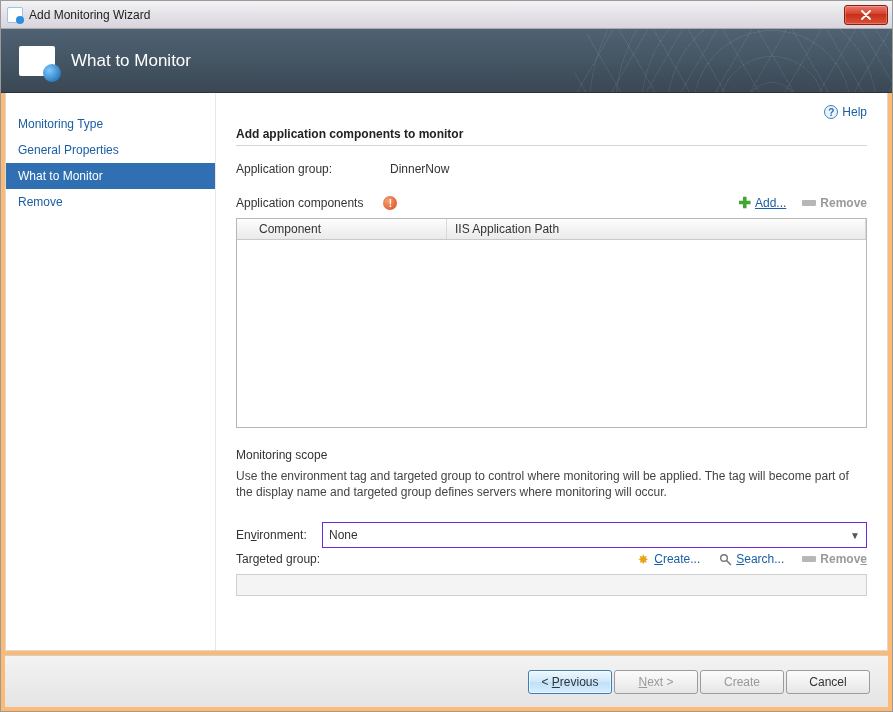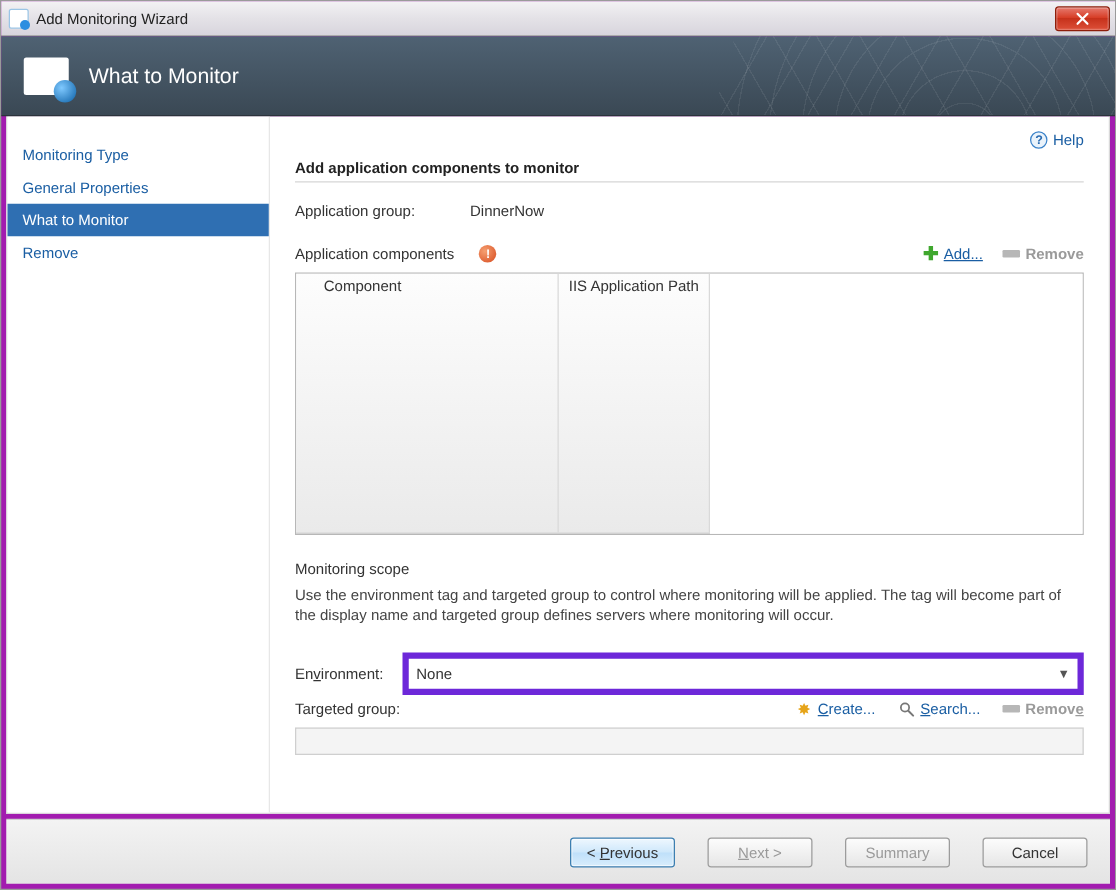--- a/index.html
+++ b/index.html
@@ -1,19 +1,19 @@
 <!DOCTYPE html>
 <html><head>
 <meta charset="utf-8">
 <style>
   * { box-sizing: border-box; }
   html, body { margin: 0; padding: 0; font-family: "Segoe UI", Tahoma, sans-serif; font-size: 12px; color: #333; }
   body { width: 893px; height: 712px; background: #f0f0f0; }
 
-  .window { width: 893px; height: 712px; border: 1px solid #9a9a9a; background: #a21caf; display: flex; flex-direction: column; }
+  .window { width: 893px; height: 712px; border: 1px solid #9a9a9a; background: #fdba74; display: flex; flex-direction: column; }
 
   .titlebar {
     height: 28px;
     background: linear-gradient(to bottom, #f3f2f4, #e4e2e7 50%, #d8d5dd);
     border-bottom: 1px solid #aaa;
     display: flex; align-items: center; justify-content: space-between;
     padding: 0 4px 0 6px;
   }
   .titlebar-left { display: flex; align-items: center; gap: 6px; }
   .app-icon { width: 16px; height: 16px; background: #fff; border: 1px solid #9bc5e6; border-radius: 2px; position: relative; }
@@ -65,21 +65,21 @@
   }
   .sidebar-item.active { background: #2f6fb2; color: #fff; }
 
   .main { flex: 1; padding: 12px 20px 10px 20px; display: flex; flex-direction: column; }
 
   .help-row { display: flex; justify-content: flex-end; align-items: center; gap: 4px; color: #1a5ea3; }
   .help-icon { width: 14px; height: 14px; border: 1px solid #3a82c9; border-radius: 50%; display: inline-flex; align-items: center; justify-content: center; font-size: 10px; color: #2a6bb0; font-weight: bold; background: #eaf3fb; }
 
   .section-title { font-weight: 600; color: #222; margin: 8px 0 6px; border-bottom: 1px solid #d6d6d6; padding-bottom: 4px; }
 
-  .row { display: flex; align-items: center; margin-top: 10px; }
+  .row { display: flex; align-items: center; margin-top: 10px; gap: 14px; }
   .label { width: 140px; color: #333; }
   .value { color: #333; }
 
   .comp-row {
     display: flex; align-items: center; justify-content: space-between;
     margin-top: 18px;
   }
   .comp-left { display: flex; align-items: center; gap: 20px; }
   .warn-icon {
     width: 14px; height: 14px; border-radius: 50%;
@@ -89,50 +89,50 @@
   }
   .comp-actions { display: flex; align-items: center; gap: 16px; }
   .link-btn { display: inline-flex; align-items: center; gap: 4px; color: #1a5ea3; cursor: pointer; }
   .link-btn .u { text-decoration: underline; }
   .link-btn.disabled { color: #9a9a9a; cursor: default; font-weight: bold; }
   .plus-icon { color: #3fa72e; font-size: 15px; font-weight: bold; }
   .minus-icon { display:inline-block; width:14px; height:6px; background:#b7b7b7; border-radius:1px; }
   .star-icon { width:14px; height:14px; display:inline-flex; align-items:center; justify-content:center; color:#e6a419; font-size: 13px; }
   .mag-icon { width:14px; height:14px; display:inline-flex; align-items:center; justify-content:center; color:#666; }
 
-  .table-wrapper { border: 1px solid #b7b7b7; margin-top: 6px; height: 210px; display:flex; flex-direction:row; background:#fff; }
+  .table-wrapper { border: 1px solid #b7b7b7; margin-top: 6px; height: 210px; display:flex; flex-direction:column; background:#fff; }
   .thead { display:flex; background: linear-gradient(to bottom,#fdfdfd,#eaeaea); border-bottom: 1px solid #c9c9c9; }
   .th { padding: 3px 8px; color: #333; border-right: 1px solid #d9d9d9; }
   .th.col1 { flex: 0 0 210px; padding-left: 22px; }
   .th.col2 { flex: 1; }
   .tbody { flex:1; background:#fff; }
 
   .scope-title { font-weight:400; margin-top: 20px; }
   .scope-desc { color: #444; margin-top: 6px; line-height: 1.35; }
 
   .env-row { display:flex; align-items:center; margin-top: 22px; gap: 6px; }
   .env-row .label { width: 80px; }
   .u-at { text-decoration: underline; }
   .select {
-    flex:1; border:5px solid #6d28d9; height:22px; background:#fff;
+    flex:1; border:1px solid #6d28d9; height:22px; background:#fff;
     display:flex; align-items:center; justify-content:space-between; padding:12px 6px;
   }
   .select-arrow { color:#555; font-size:10px; }
 
   .tg-row { display:flex; justify-content:space-between; align-items:center; margin-top: 4px; }
   .tg-actions { display:flex; align-items:center; gap: 18px; }
 
   .tg-field { margin-top:8px; height:22px; border:1px solid #cfcfcf; background:#f4f4f4; }
 
   .footer {
     height: 52px;
     background: linear-gradient(to bottom,#f3f3f3,#e4e4e4);
     border-top: 1px solid #cfcfcf;
     display:flex; align-items:center; justify-content:flex-end;
-    gap: 26px; padding: 0 18px;
+    gap: 2px; padding: 0 18px;
     margin: 0 4px 4px 4px;
   }
   .btn {
     min-width: 84px; height: 24px; padding: 0 12px;
     border: 1px solid #9c9c9c; border-radius: 3px;
     background: linear-gradient(to bottom,#fcfcfc,#e6e6e6);
     display:inline-flex; align-items:center; justify-content:center;
     color:#333; cursor:pointer;
   }
   .btn.primary {
@@ -263,20 +263,20 @@
   </div>
 
   <div class="footer">
     <div class="btn primary">
       <span>&lt; <span class="u-at">P</span>revious</span>
     </div>
     <div class="btn disabled">
       <span><span class="u-at">N</span>ext &gt;</span>
     </div>
     <div class="btn disabled">
-      <span>Summary</span>
+      <span>Create</span>
     </div>
     <div class="btn">
       <span>Cancel</span>
     </div>
   </div>
 
 </div>
 
 </body></html>

